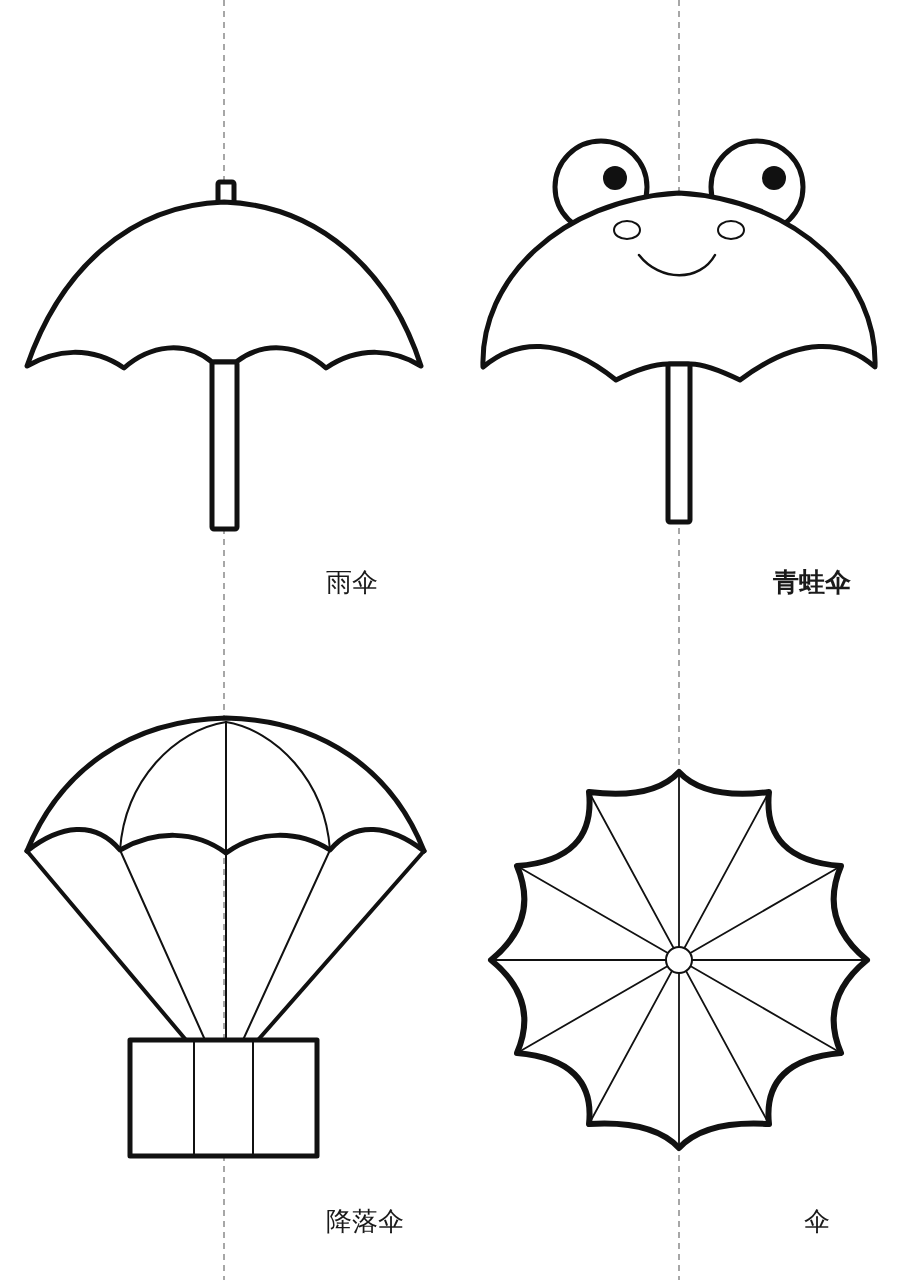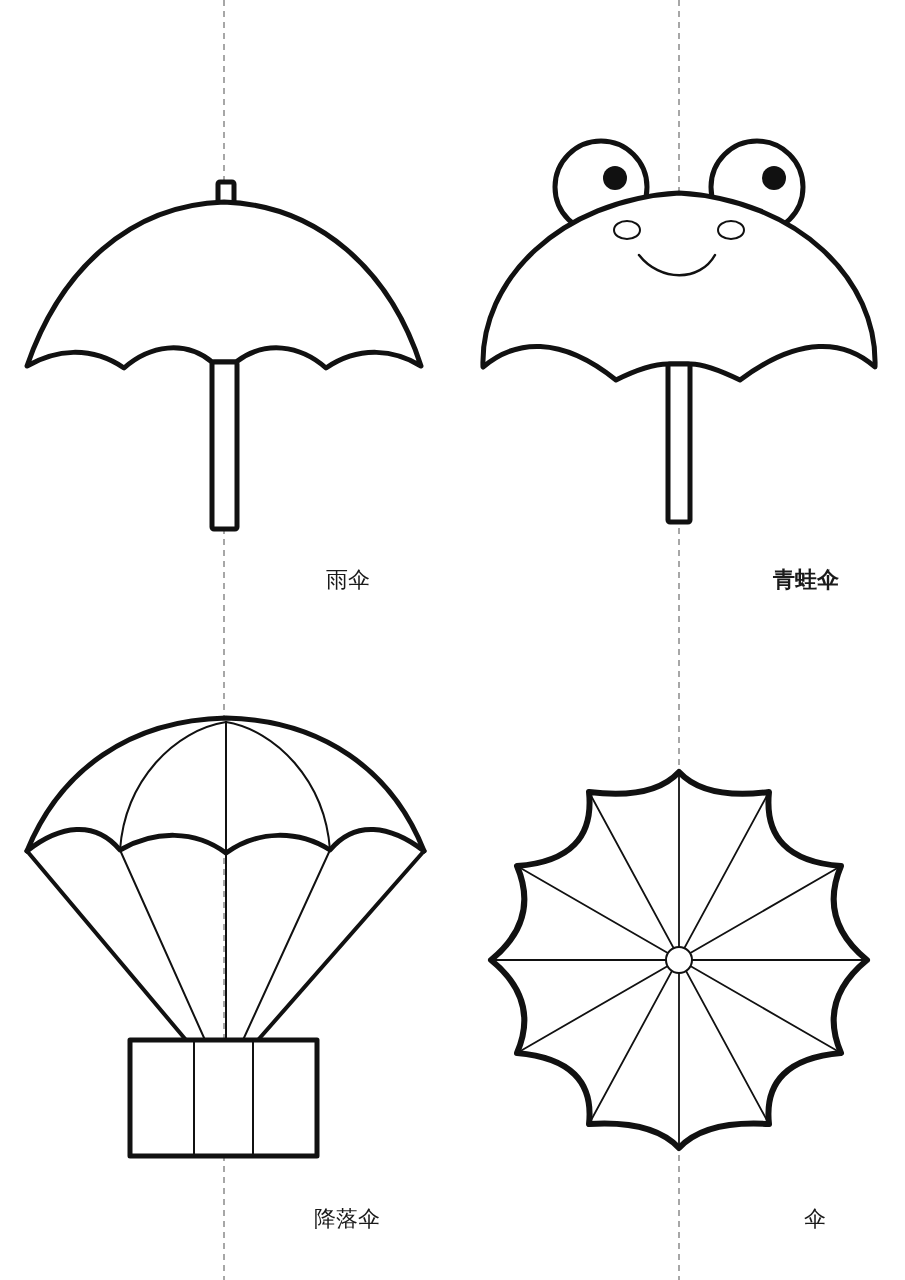--- a/index.html
+++ b/index.html
@@ -1,21 +1,21 @@
 <!DOCTYPE html>
 <html><head>
   <meta charset="utf-8">
   <style>
     html, body { margin: 0; padding: 0; background: #ffffff; }
     body { width: 905px; height: 1280px; position: relative; overflow: hidden; font-family: "DejaVu Sans", sans-serif; }
     .canvas { position: absolute; left: 0; top: 0; width: 905px; height: 1280px; }
     .label {
       position: absolute;
       font-family: "DejaVu Sans", sans-serif;
-      font-size: 22px;
+      font-size: 26px;
       color: #1a1a1a;
       line-height: 1;
       white-space: nowrap;
     }
   </style>
 </head>
 <body>
 
 <svg class="canvas" viewBox="0 0 905 1280" xmlns="http://www.w3.org/2000/svg">
 
@@ -86,14 +86,14 @@
       <line x1="769" y1="792" x2="589" y2="1124"></line>
       <line x1="517" y1="866" x2="841" y2="1053"></line>
       <line x1="841" y1="866" x2="517" y2="1053"></line>
     </g>
     <circle cx="679" cy="960" r="13" fill="#fff" stroke-width="2"></circle>
   </g>
 </svg>
 
 <div class="label" style="left:326px; top:569px;">雨伞</div>
 <div class="label" style="left:773px; top:569px;font-weight:bold;">青蛙伞</div>
-<div class="label" style="left:314px; top:1208px;text-align:right;">降落伞</div>
+<div class="label" style="left:326px; top:1208px;text-align:right;">降落伞</div>
 <div class="label" style="left:804px; top:1208px;">伞</div>
 
 </body></html>

